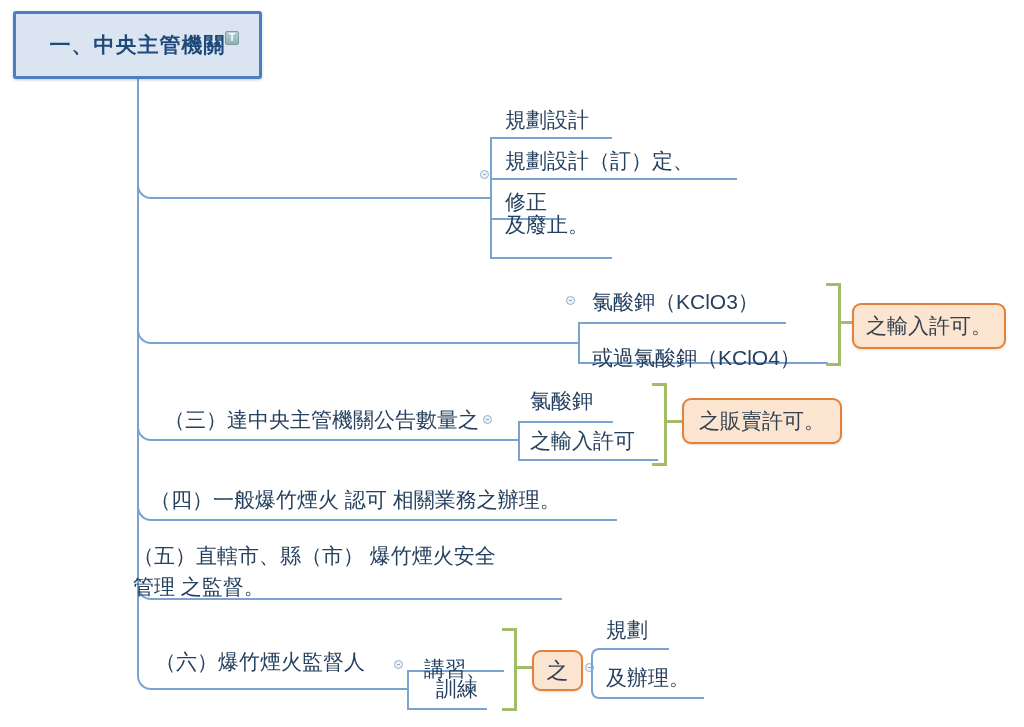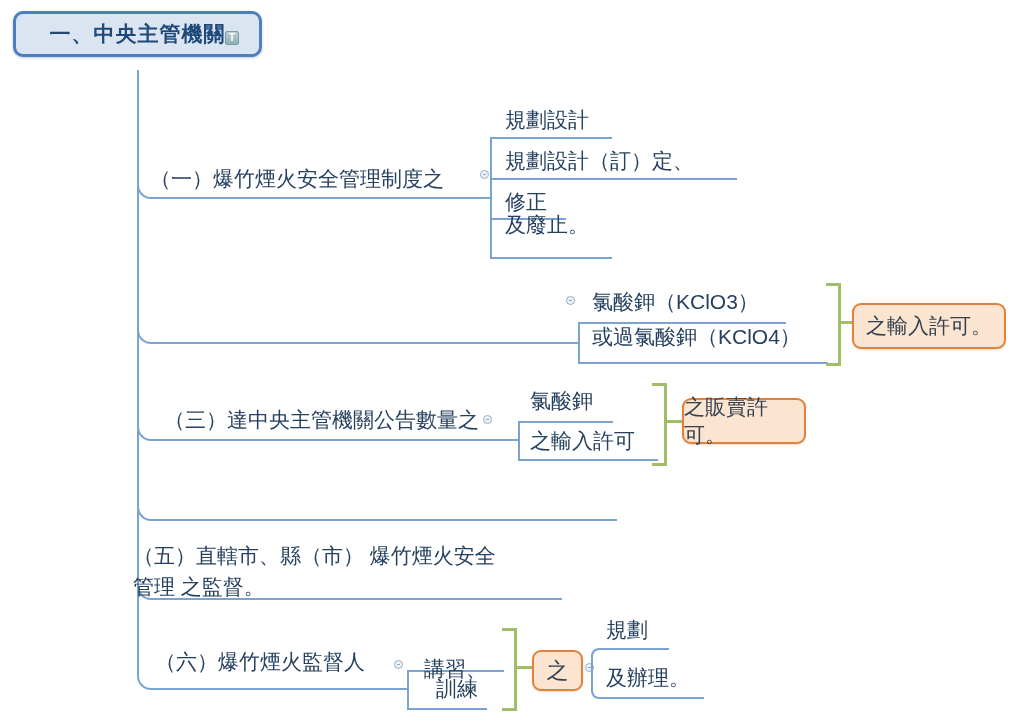--- a/index.html
+++ b/index.html
@@ -12,22 +12,22 @@
     --sum-border:#e0813c;
     --sum-bg:#fbe5d0;
     --sum-text:#33404f;
   }
   html,body{margin:0;padding:0;background:#ffffff;}
   body{font-family:"Liberation Sans","DejaVu Sans",sans-serif;}
   #canvas{position:relative;width:1024px;height:727px;background:#ffffff;overflow:hidden;}
 
   
   .root-box{
-    position:absolute;left:13px;top:11px;width:249px;height:46px;box-sizing:border-box;
-    background:var(--root-bg);border:3px solid var(--root-border);border-radius:10px;
+    position:absolute;left:13px;top:11px;width:249px;height:68px;box-sizing:border-box;
+    background:var(--root-bg);border:3px solid var(--root-border);border-radius:3px;
     display:flex;align-items:center;justify-content:center;
     box-shadow:0 1px 3px rgba(70,110,160,.35);
   }
   .root-label{font-size:21px;font-weight:bold;color:var(--root-text);letter-spacing:1px;}
   .marker{
     position:absolute;right:20px;top:17px;width:14px;height:14px;box-sizing:border-box;
     background:linear-gradient(#b9ced3,#8fb0b6);border:1px solid #7b9da3;border-radius:2px;
     color:#ffffff;font-size:10px;font-weight:bold;line-height:12px;text-align:center;
   }
 
@@ -69,42 +69,41 @@
   <div class="L" style="left:137px;top:70px;width:381px;height:369px;"></div>
   <div class="L" style="left:137px;top:70px;width:478px;height:449px;"></div>
   <div class="L" style="left:137px;top:70px;width:423px;height:528px;"></div>
   <div class="L" style="left:137px;top:70px;width:270px;height:618px;"></div>
 
   <div class="root-box">
     <span class="root-label">一、中央主管機關</span>
     <span class="marker">T</span>
   </div>
 
-  <div class="t" style="left:150px;top:163px;">（一）爆竹煙火安全管理制度之</div>
   <div class="dot" style="left:480px;top:170px;">
       <i></i>
     </div>
   <div class="vl" style="left:490px;top:137px;height:121px;"></div>
   <div class="hl" style="left:490px;top:137px;width:122px;"></div>
   <div class="hl" style="left:490px;top:178px;width:247px;"></div>
   <div class="hl" style="left:490px;top:218px;width:76px;"></div>
   <div class="hl" style="left:490px;top:257px;width:122px;"></div>
   <div class="ct" style="left:505px;top:107px;">規劃設計</div>
   <div class="ct" style="left:505px;top:148px;">規劃設計（訂）定、</div>
   <div class="ct" style="left:505px;top:189px;">修正</div>
   <div class="ct" style="left:505px;top:212px;">及廢止。</div>
 
   <div class="dot" style="left:566px;top:296px;">
       <i></i>
     </div>
   <div class="vl" style="left:578px;top:322px;height:40px;"></div>
   <div class="hl" style="left:578px;top:322px;width:208px;"></div>
   <div class="hl" style="left:578px;top:362px;width:250px;"></div>
   <div class="ct" style="left:592px;top:289px;">氯酸鉀（KClO3）</div>
-  <div class="ct" style="left:592px;top:324px;text-align:right;">或過氯酸鉀（KClO4）</div>
+  <div class="ct" style="left:592px;top:345px;text-align:right;">或過氯酸鉀（KClO4）</div>
 
   <div class="bk" style="left:838px;top:283px;width:3px;height:83px;"></div>
   <div class="bk" style="left:826px;top:283px;width:12px;height:3px;"></div>
   <div class="bk" style="left:826px;top:363px;width:12px;height:3px;"></div>
   <div class="bk" style="left:841px;top:321px;width:11px;height:3px;"></div>
   <div class="sum" style="left:852px;top:303px;width:154px;height:46px;">之輸入許可。</div>
 
   <div class="t" style="left:150px;top:404px;margin-left:14px;">（三）達中央主管機關公告數量之</div>
   <div class="dot" style="left:483px;top:415px;">
       <i></i>
@@ -112,22 +111,23 @@
   <div class="vl" style="left:518px;top:421px;height:38px;"></div>
   <div class="hl" style="left:518px;top:421px;width:95px;"></div>
   <div class="hl" style="left:518px;top:459px;width:140px;"></div>
   <div class="ct" style="left:530px;top:388px;">氯酸鉀</div>
   <div class="ct" style="left:530px;top:428px;">之輸入許可</div>
 
   <div class="bk" style="left:664px;top:383px;width:3px;height:83px;"></div>
   <div class="bk" style="left:652px;top:383px;width:12px;height:3px;"></div>
   <div class="bk" style="left:652px;top:463px;width:12px;height:3px;"></div>
   <div class="bk" style="left:667px;top:420px;width:15px;height:3px;"></div>
-  <div class="sum" style="left:682px;top:398px;width:124px;height:46px;">之販賣許可。</div>
+  <div class="sum" style="left:682px;top:398px;width:160px;height:46px;">之販賣許可。</div>
 
+  <div class="t" style="left:150px;top:484px;">（四）一般爆竹煙火 認可 相關業務之辦理。</div>
 
   <div class="t" style="left:155px;top:646px;">（六）爆竹煙火監督人</div>
 
   <div class="t" style="left:133px;top:540px;">（五）直轄市、縣（市） 爆竹煙火安全
 管理 之監督。</div>
   <div class="dot" style="left:394px;top:660px;">
       <i></i>
     </div>
   <div class="vl" style="left:407px;top:670px;height:38px;"></div>
   <div class="hl" style="left:407px;top:670px;width:97px;"></div>

